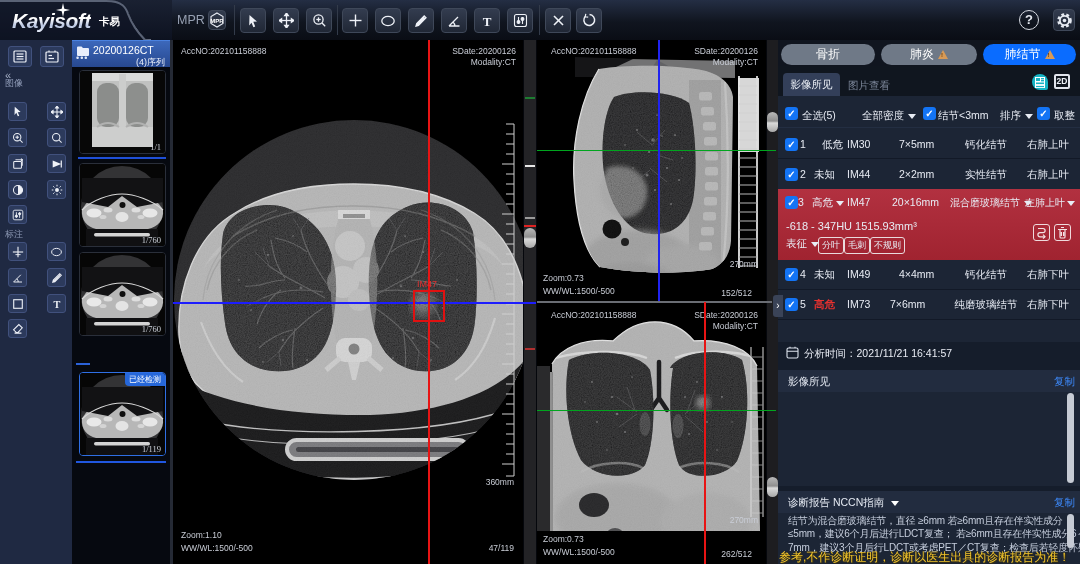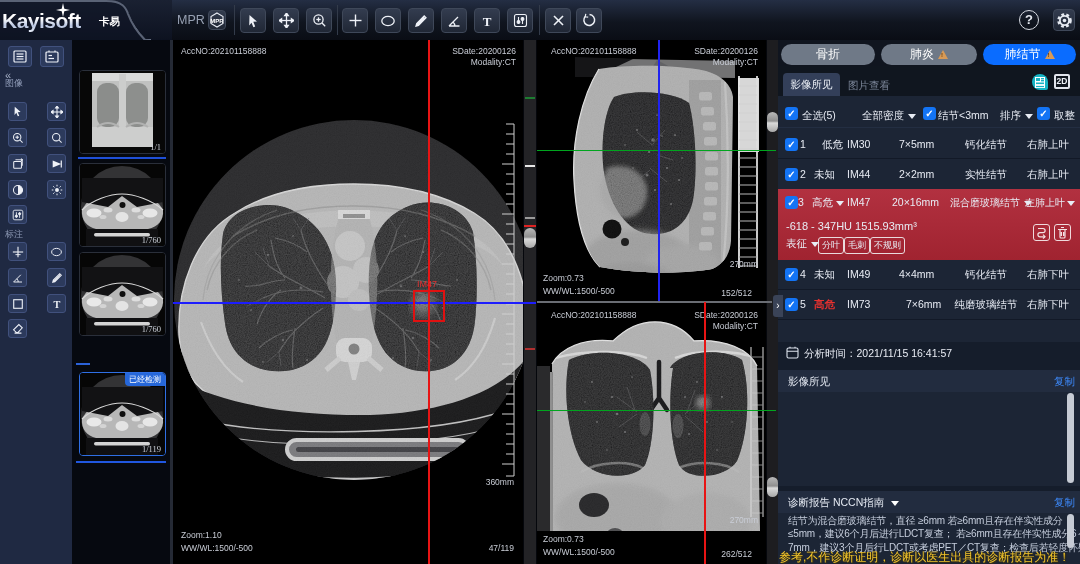--- a/index.html
+++ b/index.html
@@ -6,21 +6,21 @@
   html,body { width:1080px; height:564px; overflow:hidden; background:#05070c;
     font-family:"Liberation Sans", sans-serif; }
   .abs { position:absolute; }
   #app { position:relative; width:1080px; height:564px; }
 
   
   #topbar { position:absolute; left:0; top:0; width:1080px; height:40px;
     background:linear-gradient(#242e44,#10151f 55%,#0a0d15); }
   #logo { position:absolute; left:0; top:0; width:172px; height:40px;
     background:linear-gradient(#1a2132,#0d1220); overflow:hidden;}
-  #logotext { position:absolute; left:2px; top:9px; font-weight:bold; 
+  #logotext { position:absolute; left:12px; top:9px; font-weight:bold; font-style:italic;
     font-size:21px; letter-spacing:-0.5px; color:#f4f6fb;
     background:linear-gradient(#ffffff 40%,#b9c6e2 70%,#eef2fa);
     -webkit-background-clip:text; -webkit-text-fill-color:transparent; }
   #logocjk { position:absolute; left:99px; top:15px; font-weight:bold; font-size:10.5px; color:#fff; }
   .tbtn { position:absolute; top:8px; width:26px; height:25px; border-radius:4px;
     background:linear-gradient(#333c4f,#202735); border:1px solid #3f4859;
     color:#e8ecf4; display:flex; align-items:center; justify-content:center; }
   .tbtn svg { display:block; }
   #mprlabel { position:absolute; left:177px; top:13px; color:#97a0b2; font-size:12.5px; }
 
@@ -304,20 +304,28 @@
           <text x="7" y="11.5" font-size="12" font-weight="bold" fill="#eef1f7" text-anchor="middle" font-family="Liberation Serif,serif">T</text>
         </svg>
       </div>
     <div class="lbtn" style="left:8px;top:279px;">
         <svg width="12" height="12" viewBox="0 0 14 14" fill="none" stroke="#eef1f7" stroke-width="1.2">
           <path d="M5,11 L1.8,8 L8,1.8 L12,5.6 L7,11 Z M3,11.8 L11,11.8"></path>
         </svg>
       </div>
   </div>
   <div id="thumbcol">
+    <div id="thumbhead">
+      <svg class="abs" style="left:5px;top:5px" width="12" height="10" viewBox="0 0 12 10" fill="#e8eefb">
+          <path d="M0,1.5 a1,1 0 0 1 1,-1 H4.5 L6,2 H11 a1,1 0 0 1 1,1 V9 a1,1 0 0 1 -1,1 H1 a1,1 0 0 1 -1,-1 Z"></path>
+        </svg>
+      <div class="abs" style="left:21px;top:3px;color:#fff;font-size:10.5px;">20200126CT</div>
+      <div class="abs" style="left:4px;top:12px;color:#dfe7f6;font-size:9px;letter-spacing:1px;">•••</div>
+      <div class="abs" style="right:5px;top:15px;color:#e6ecf8;font-size:9px;">(4)序列</div>
+    </div>
     <div class="thumb" style="top:30px;">
       <svg width="85" height="82" viewBox="0 0 85 82">
         <rect width="85" height="82" fill="#070707"></rect>
         <rect x="12" y="2" width="61" height="74" rx="4" fill="#c0c1c0"></rect>
         <rect x="12" y="2" width="61" height="8" fill="#d9dad9"></rect>
         <rect x="17" y="12" width="22" height="44" rx="9" fill="#8b8d8b"></rect>
         <rect x="46" y="12" width="22" height="44" rx="9" fill="#8d8f8d"></rect>
         <rect x="39" y="3" width="7" height="55" fill="#cccdcc"></rect>
         <rect x="12" y="56" width="61" height="20" fill="#cdcecd"></rect>
         <path d="M 17,56 Q 28,48 39,56 M 46,56 Q 57,48 68,56" stroke="#b0b1b0" stroke-width="2" fill="none"></path>
@@ -839,29 +847,29 @@
     <div class="rowtxt" style="left:36px;top:228px;">未知</div>
     <div class="rowtxt" style="left:69px;top:228px;">IM49</div>
     <div class="rowtxt" style="left:121px;top:228px;">4×4mm</div>
     <div class="rowtxt" style="left:150px;top:228px;width:116px;text-align:center;">钙化结节</div>
     <div class="rowtxt" style="left:243px;top:228px;width:54px;text-align:center;">右肺下叶</div>
 
     <div class="chk" style="left:7px;top:258px;">✓</div>
     <div class="rowtxt" style="left:22px;top:258px;">5</div>
     <div class="rowtxt" style="left:36px;top:258px;color:#e8312f;font-weight:bold;">高危</div>
     <div class="rowtxt" style="left:69px;top:258px;">IM73</div>
-    <div class="rowtxt" style="left:128px;top:258px;">7×6mm</div>
+    <div class="rowtxt" style="left:112px;top:258px;">7×6mm</div>
     <div class="rowtxt" style="left:150px;top:258px;width:116px;text-align:center;">纯磨玻璃结节</div>
     <div class="rowtxt" style="left:243px;top:258px;width:54px;text-align:center;">右肺下叶</div>
 
     <svg class="abs" style="left:8px;top:306px" width="13" height="13" viewBox="0 0 13 13" fill="none" stroke="#dde3ed" stroke-width="1.1">
       <rect x="1" y="2" width="11" height="10" rx="1.5"></rect>
       <path d="M1,5.2 H12 M4,2 V0.8 M9,2 V0.8"></path>
     </svg>
-    <div class="rowtxt" style="left:26px;top:307px;font-size:10.5px;">分析时间：2021/11/15 16:41:57</div>
+    <div class="rowtxt" style="left:26px;top:307px;font-size:10.5px;">分析时间：2021/11/21 16:41:57</div>
 
     <div class="sechead" style="top:330px;">影像所见<span class="copy" style="top:0;">复制</span></div>
     <div style="position:absolute;left:0;top:352px;width:302px;height:94px;background:#1c2535"></div>
     <div class="sbar" style="left:289px;top:353px;height:90px;"></div>
 
     <div class="sechead" style="top:451px;">诊断报告 NCCN指南 <span class="caret" style="border-top-color:#fff"></span><span class="copy" style="top:0;">复制</span></div>
     <div style="position:absolute;left:0;top:473px;width:302px;height:51px;background:#1c2535"></div>
     <div class="bodytext" style="left:10px;top:474px;line-height:13.3px;">结节为混合磨玻璃结节，直径 ≥6mm 若≥6mm且存在伴实性成分<br>≤5mm，建议6个月后进行LDCT复查； 若≥6mm且存在伴实性成分6～<br>7mm，建议3个月后行LDCT或考虑PET／CT复查；检查后若轻度怀疑肺</div>
     <div class="sbar" style="left:289px;top:474px;height:34px;"></div>
     <div style="position:absolute;left:1px;top:509px;width:301px;color:#f3c52a;font-size:12px;white-space:nowrap;text-shadow:1px 1px 1px #403206;overflow:hidden;z-index:9">参考,不作诊断证明，诊断以医生出具的诊断报告为准！</div>

